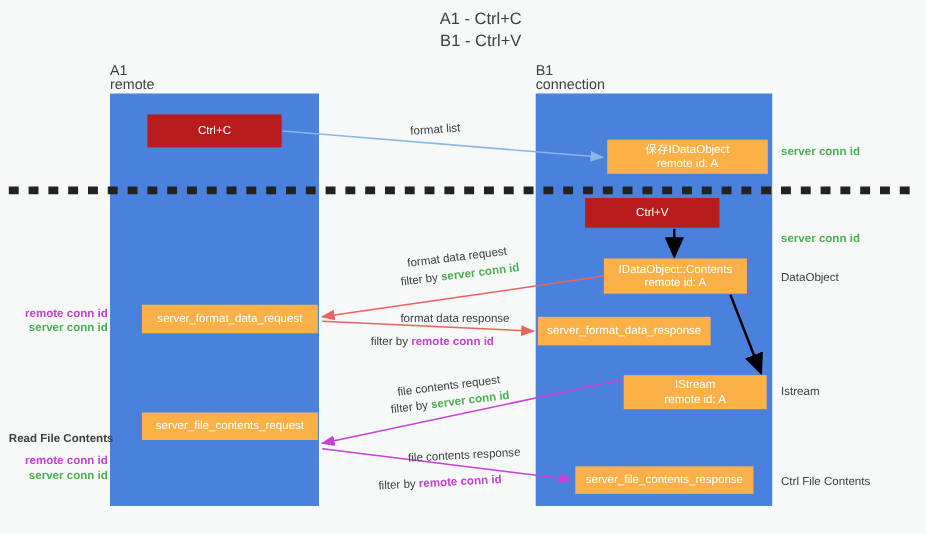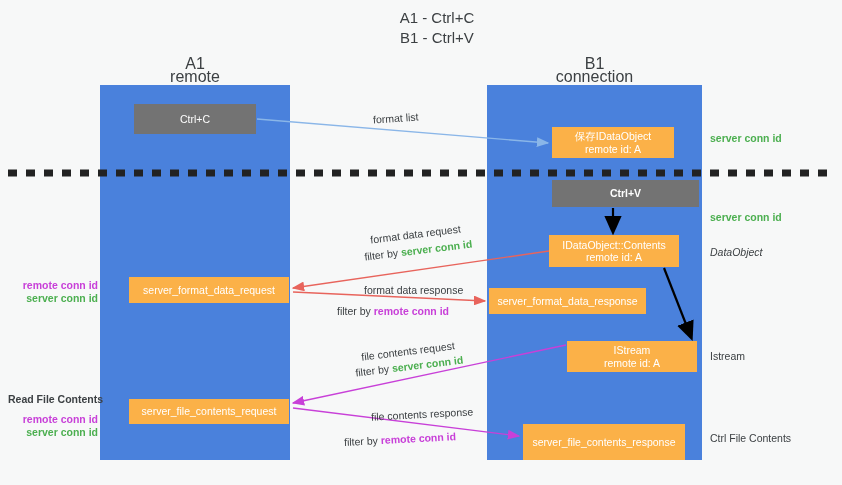--- a/index.html
+++ b/index.html
@@ -33,23 +33,23 @@
     width: 842px;
     text-align: center;
     font-size: 15px;
     color: #3c4043;
     line-height: 20px;
     white-space: pre-line;
   }
 
   
   .colhead {
-    font-size: 16px;
-    color: #3c4043;
-    text-align: center;
+    font-size: 13px;
+    color: #3c4043;
+    text-align: left;
     line-height: 13px;
     white-space: pre-line;
   }
   #head-a1 { left: 100px; top: 57px; width: 190px; }
   #head-b1 { left: 487px; top: 57px; width: 215px; }
 
   
   .lane {
     background: #4a81dc;
     top: 85px;
@@ -65,31 +65,31 @@
     font-size: 10.5px;
     line-height: 12.5px;
     display: flex;
     align-items: center;
     justify-content: center;
     text-align: center;
     white-space: pre-line;
     padding: 2px 4px;
   }
   .node.orange { background: #fbb148; }
-  .node.green  { background: #737373; }
+  .node.green  { background: #b91c1c; }
 
   #n-ctrlc   { left: 134px; top: 104px; width: 122px; height: 30px; }
-  #n-idata   { left: 552px; top: 127px; width: 122px; height: 31px; }
-  #n-ctrlv   { left: 552px; top: 180px; width: 147px; height: 27px; font-weight: bold; }
+  #n-idata   { left: 552px; top: 127px; width: 146px; height: 31px; }
+  #n-ctrlv   { left: 532px; top: 180px; width: 122px; height: 27px; }
   #n-getdata { left: 549px; top: 235px; width: 130px; height: 32px; }
   #n-fdreq   { left: 129px; top: 277px; width: 160px; height: 26px; }
   #n-fdresp  { left: 489px; top: 288px; width: 157px; height: 26px; }
   #n-istream { left: 567px; top: 341px; width: 130px; height: 31px; }
-  #n-fcreq   { left: 129px; top: 399px; width: 160px; height: 25px; }
-  #n-fcresp  { left: 523px; top: 424px; width: 162px; height: 36px; }
+  #n-fcreq   { left: 129px; top: 375px; width: 160px; height: 25px; }
+  #n-fcresp  { left: 523px; top: 424px; width: 162px; height: 25px; }
 
   
   .edgelabel {
     font-size: 10.5px;
     color: #3c4043;
     white-space: nowrap;
   }
   .edgelabel .green-txt  { color: #4caf50; font-weight: bold; }
   .edgelabel .purple-txt { color: #c840d8; font-weight: bold; }
 
@@ -108,21 +108,21 @@
     font-size: 10.5px;
     line-height: 13px;
     color: #3c4043;
     white-space: nowrap;
   }
   .side .green-txt  { color: #4caf50; font-weight: bold; }
   .side .purple-txt { color: #c840d8; font-weight: bold; }
 
   #a-serverconn-1 { left: 710px; top: 132px; }
   #a-serverconn-2 { left: 710px; top: 211px; }
-  #a-dataobject   { left: 710px; top: 246px; font-style: italic; }
+  #a-dataobject   { left: 710px; top: 246px; }
   #a-istream      { left: 710px; top: 350px; }
   #a-writefiles   { left: 710px; top: 432px; }
 
   #a-left-conn-1 { left: 10px; top: 279px; text-align: right; width: 88px; }
   #a-readfiles   { left: 8px; top: 393px; width: 90px; text-align: right; font-weight: bold; }
   #a-left-conn-2 { left: 10px; top: 413px; text-align: right; width: 88px; }
 </style>
 </head>
 <body>
 

